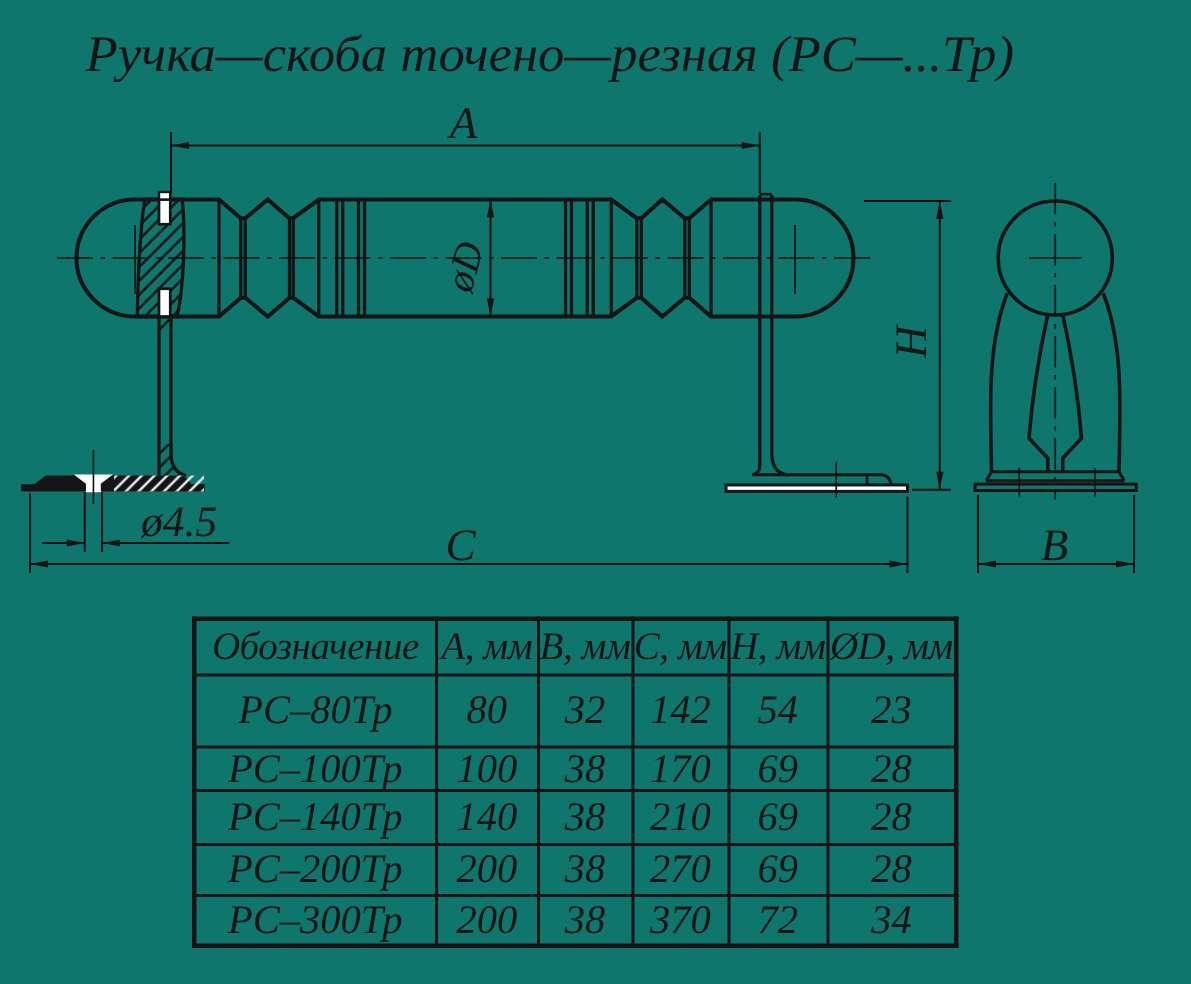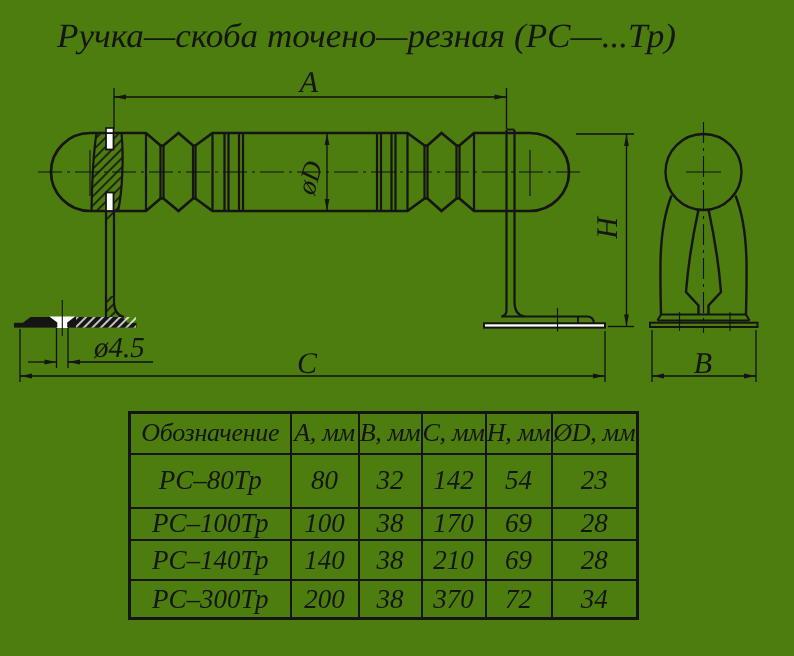--- a/index.html
+++ b/index.html
@@ -1,16 +1,16 @@
 <!DOCTYPE html>
 <html><head>
 <meta charset="utf-8">
 <style>
   html,body{margin:0;padding:0;background:#ffffff;}
-  .page{position:relative;width:794px;height:656px;background:#4d7c0f;overflow:hidden;
+  .page{position:relative;width:794px;height:656px;background:#0f766e;overflow:hidden;
         font-family:"Liberation Serif",serif;color:#111;}
   svg{position:absolute;left:0;top:0;}
   svg text{font-family:"Liberation Serif",serif;font-style:italic;fill:#151515;
            -webkit-font-smoothing:antialiased;text-rendering:geometricPrecision;}
   table.spec{position:absolute;left:128px;top:411px;border-collapse:collapse;
              table-layout:fixed;width:509px;height:209px;border-radius:14px;}
   table.spec td,table.spec th{border:2.4px solid #151515;padding:0;margin:0;
              text-align:center;vertical-align:middle;white-space:nowrap;overflow:hidden;
              font-style:italic;font-weight:normal;font-size:27px;
              font-family:"Liberation Serif",serif;color:#151515;line-height:1;
@@ -227,20 +227,28 @@
   </tr>
   <tr style="height:36px">
     <td>РС–140Тр</td>
     <td>140</td>
     <td>38</td>
     <td>210</td>
     <td>69</td>
     <td>28</td>
   </tr>
   <tr style="height:34px">
+    <td>РС–200Тр</td>
+    <td>200</td>
+    <td>38</td>
+    <td>270</td>
+    <td>69</td>
+    <td>28</td>
+  </tr>
+  <tr style="height:34px">
     <td>РС–300Тр</td>
     <td>200</td>
     <td>38</td>
     <td>370</td>
     <td>72</td>
     <td>34</td>
   </tr>
 </tbody>
     </table>
 </div>

